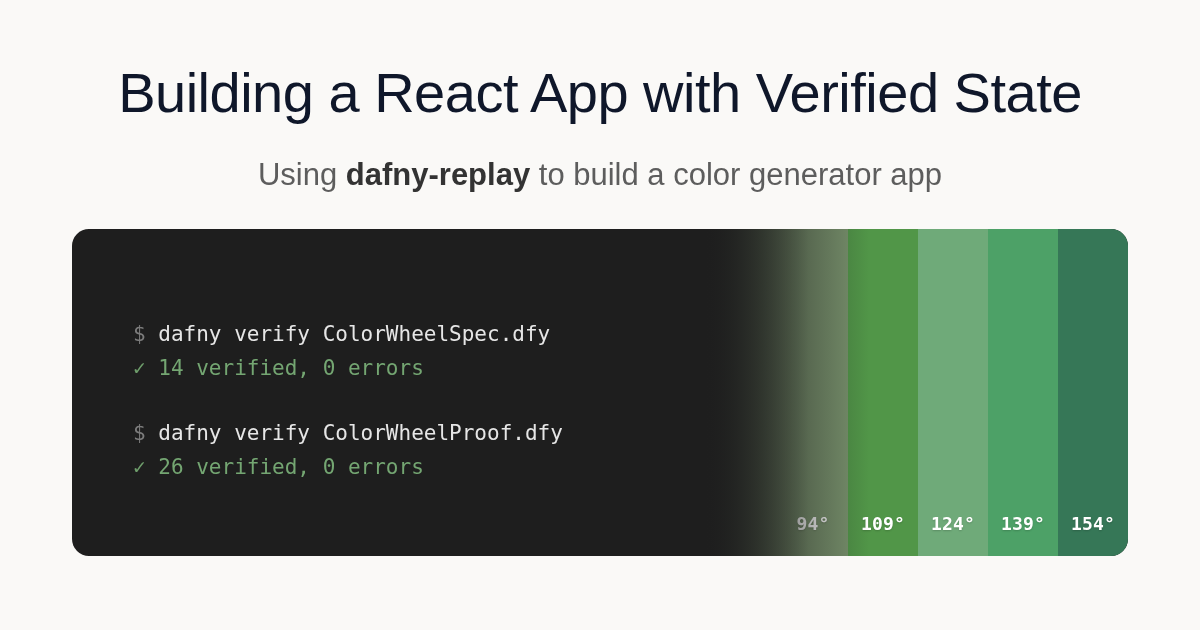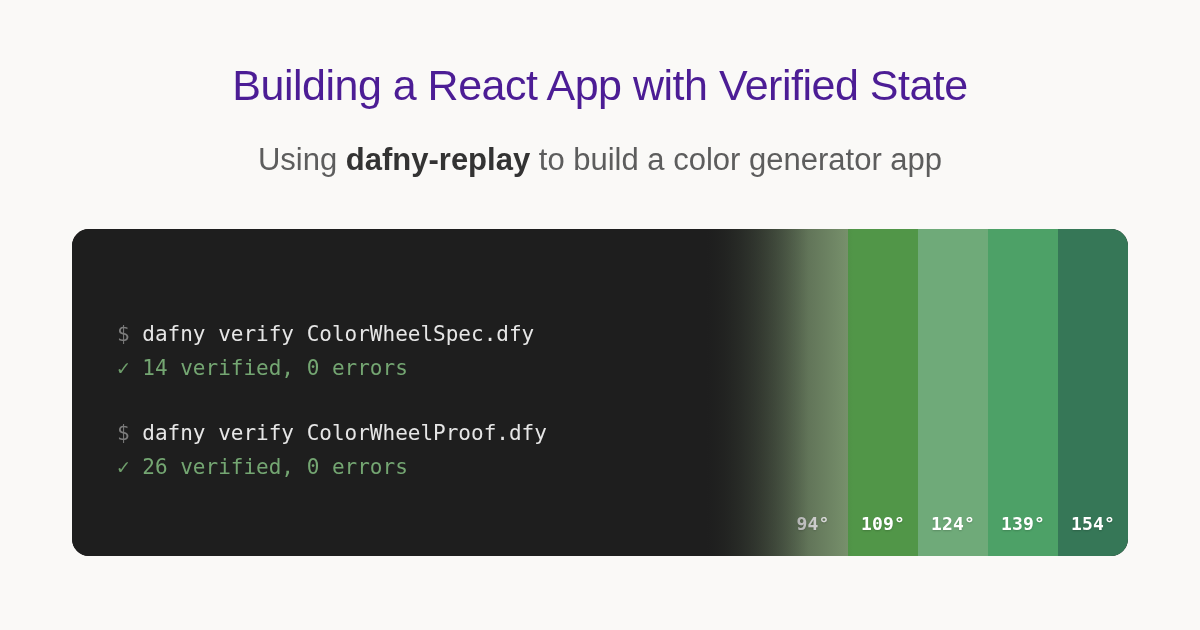--- a/index.html
+++ b/index.html
@@ -24,24 +24,24 @@
 
   
   .header {
     position: absolute;
     top: 0; left: 0; right: 0;
     text-align: center;
     padding-top: 60px;
   }
 
   .page-title {
-    font-size: 43px;
+    font-size: 56px;
     font-weight: 400;
     letter-spacing: -0.5px;
-    color: #4c1d95;
+    color: #0f172a;
     line-height: 1.18;
     font-family: "Liberation Sans", sans-serif;
   }
 
   .page-subtitle {
     margin-top: 30px;
     font-size: 31px;
     font-weight: 400;
     color: #5D5D5D;
     line-height: 1.2;
@@ -59,21 +59,21 @@
     top: 229px;
     width: 1056px;
     height: 327px;
     border-radius: 17px;
     overflow: hidden;
     background: #1E1E1E;
   }
 
   .terminal-body {
     position: absolute;
-    left: 0; top: 0;
+    left: 16px; top: 0;
     width: 100%;
     height: 100%;
     z-index: 2;
   }
 
   .term-lines {
     position: absolute;
     left: 45px;
     top: 88px;
     font-family: "DejaVu Sans Mono", monospace;

